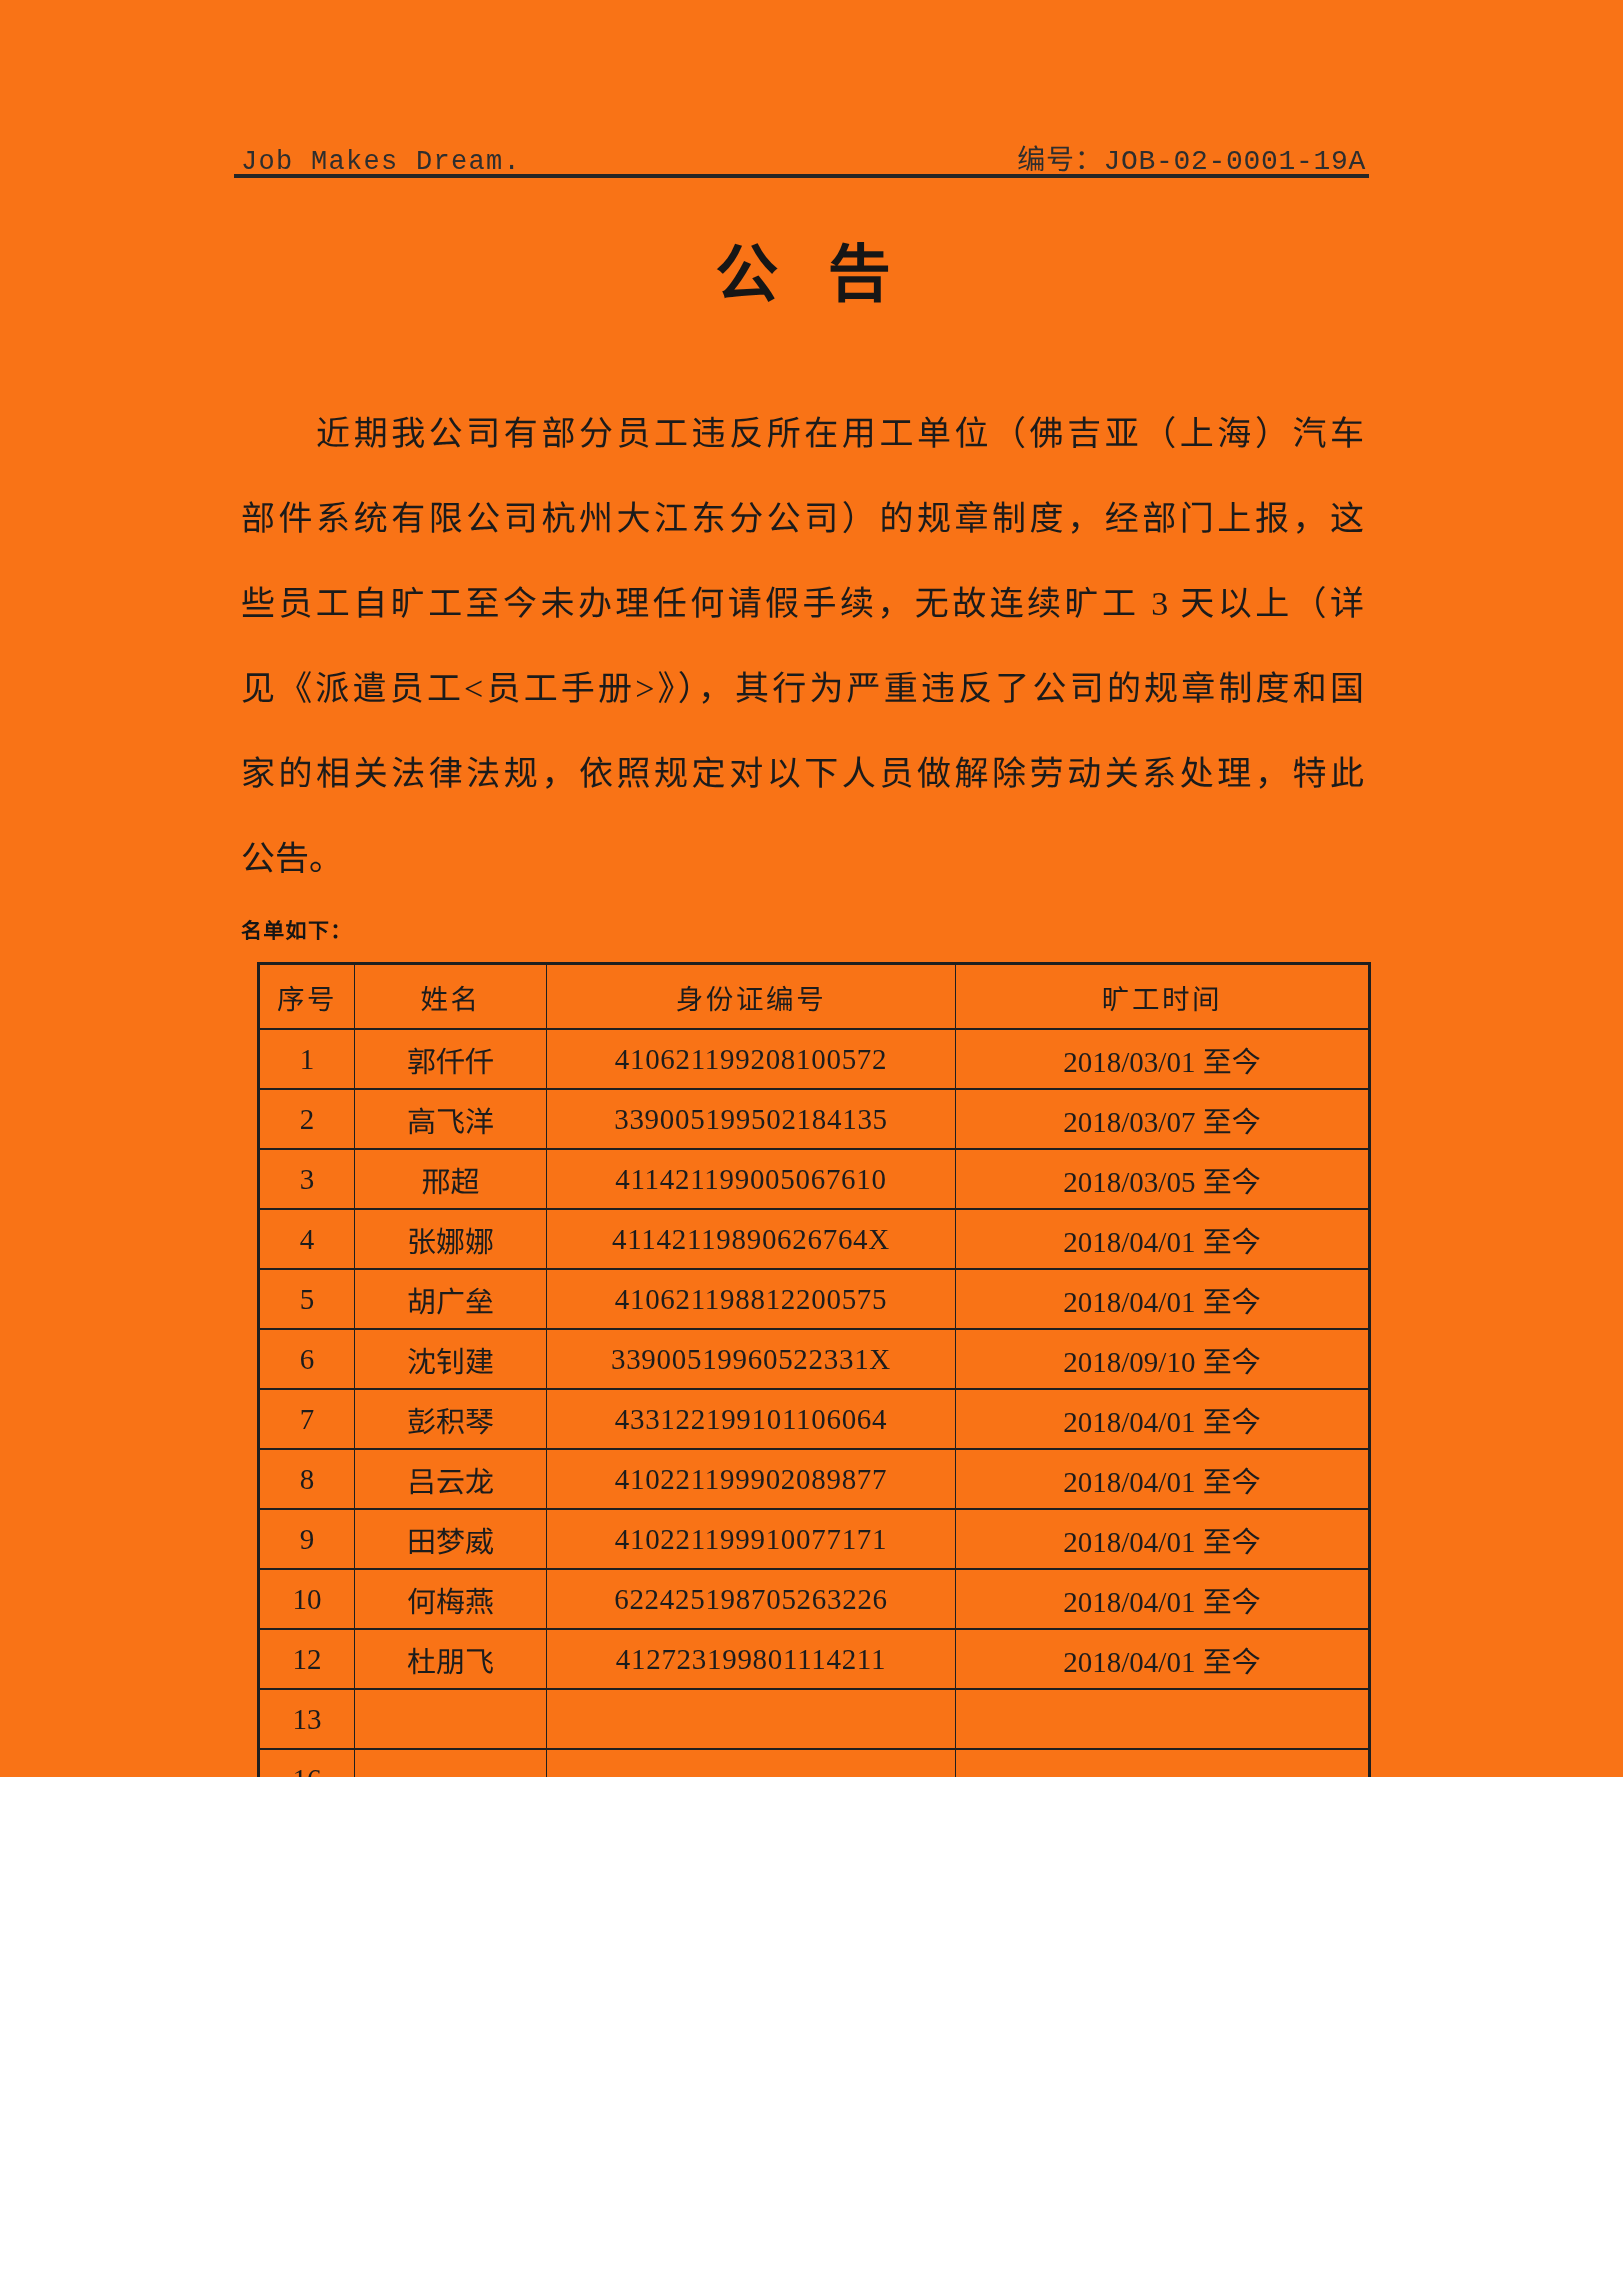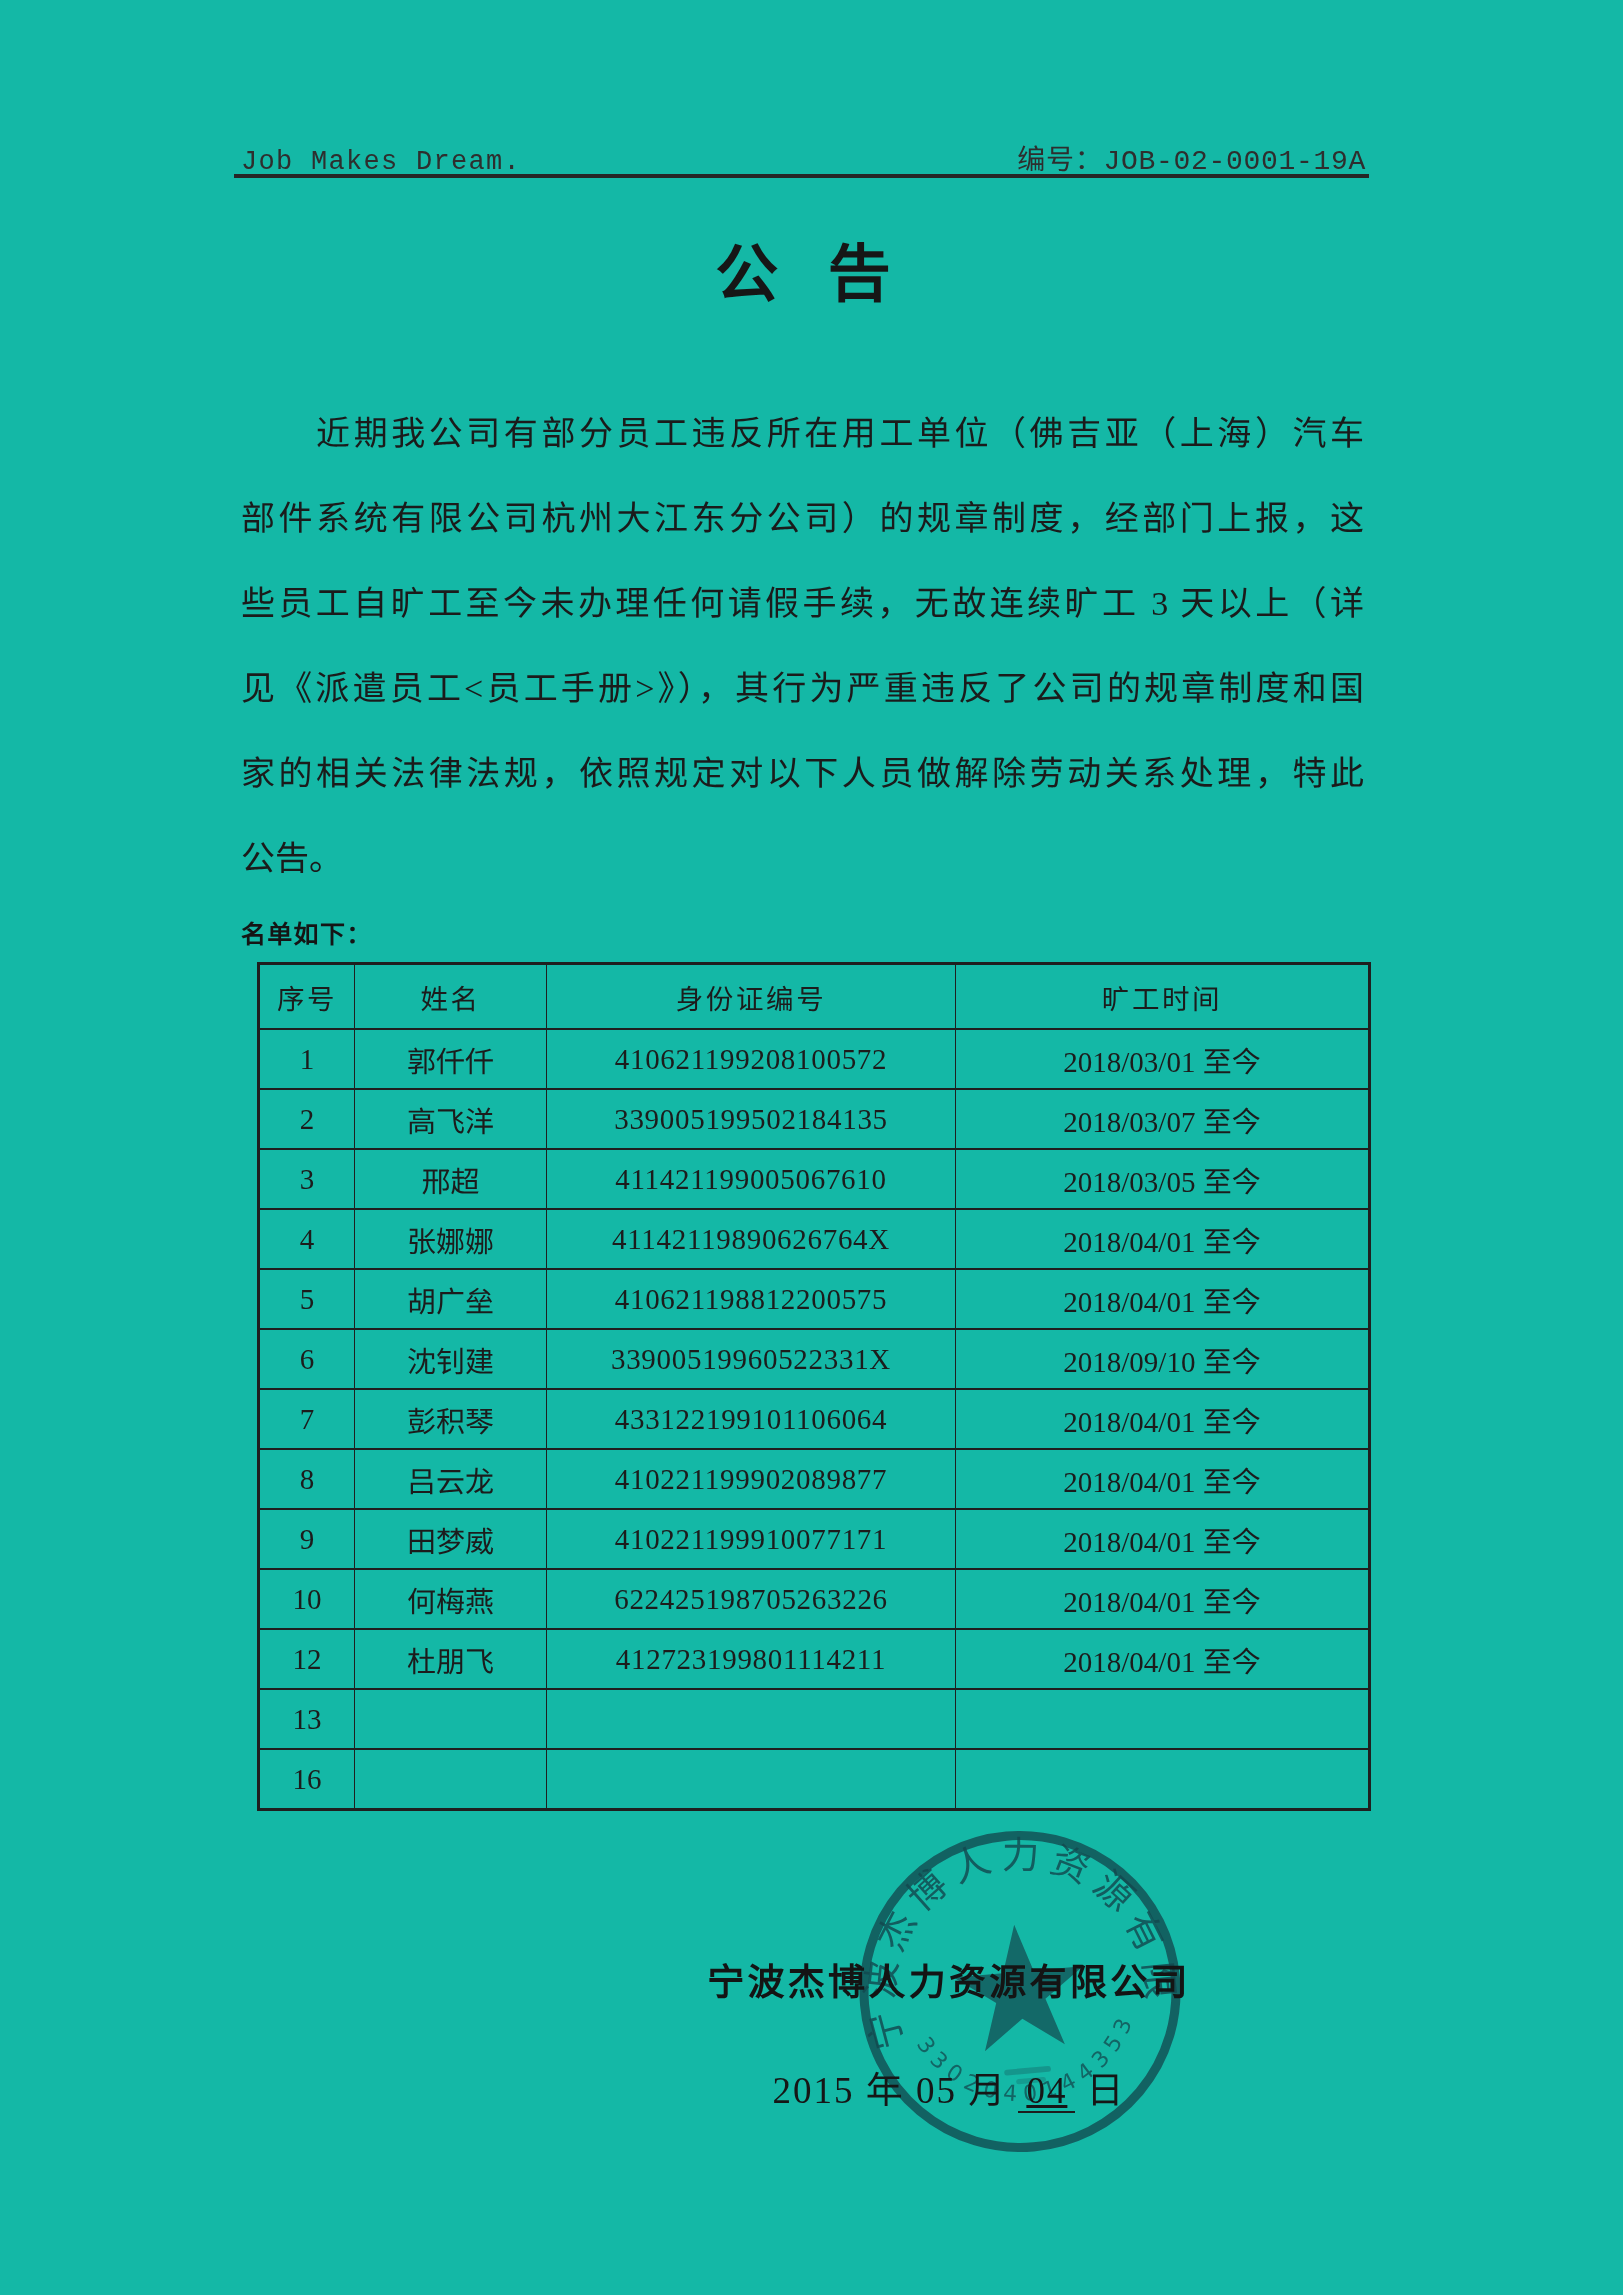--- a/index.html
+++ b/index.html
@@ -1,18 +1,18 @@
 <!DOCTYPE html>
 <html lang="zh-CN" style="font-size:10.5px"><head>
 <meta charset="utf-8">
 <style>
   html,body { margin:0; padding:0; background:#ffffff; }
   .page {
-    position:relative; width:1623px; height:2295px;
-    background:#14b8a6; color:#1d1d1d; overflow:hidden;
+    position:relative; width:1623px; height:1777px;
+    background:#f97316; color:#1d1d1d; overflow:hidden;
     font-family:"Liberation Serif","DejaVu Serif",serif;
   }
   
   .hdr {
     position:absolute; left:241px; right:257px; top:137px;
     display:flex; justify-content:space-between; align-items:baseline;
     font-family:"Liberation Mono","DejaVu Sans Mono",monospace;
     color:#2e2e2e;
   }
   .hdr-slogan { font-size:27px; letter-spacing:1.3px; }
@@ -31,21 +31,21 @@
   .body-text {
     position:absolute; left:241px; right:259px; top:391px;
     font-size:34px; line-height:85px; color:#1b1b1b;
   }
   .body-line { text-align:justify; text-align-last:justify; white-space:normal; }
   .body-line:last-child { text-align:left; text-align-last:left; }
   
   .list-label {
     position:absolute; left:241px; top:914px;
     font-family:"Liberation Sans","DejaVu Sans",sans-serif;
-    font-size:25px; font-weight:700; color:#151515; letter-spacing:1.3px;
+    font-size:21px; font-weight:700; color:#151515; letter-spacing:1.3px;
   }
   
   .tbl-wrap { position:absolute; left:257px; top:962px; width:1111px; }
   table.roster {
     width:100%; border-collapse:collapse; table-layout:fixed;
     border:3.3px solid #1f1f1f;
   }
   table.roster th, table.roster td {
     border:2px solid #1f1f1f; border-left-width:1.3px; border-right-width:1.3px;
     text-align:center; vertical-align:middle; padding:0;

